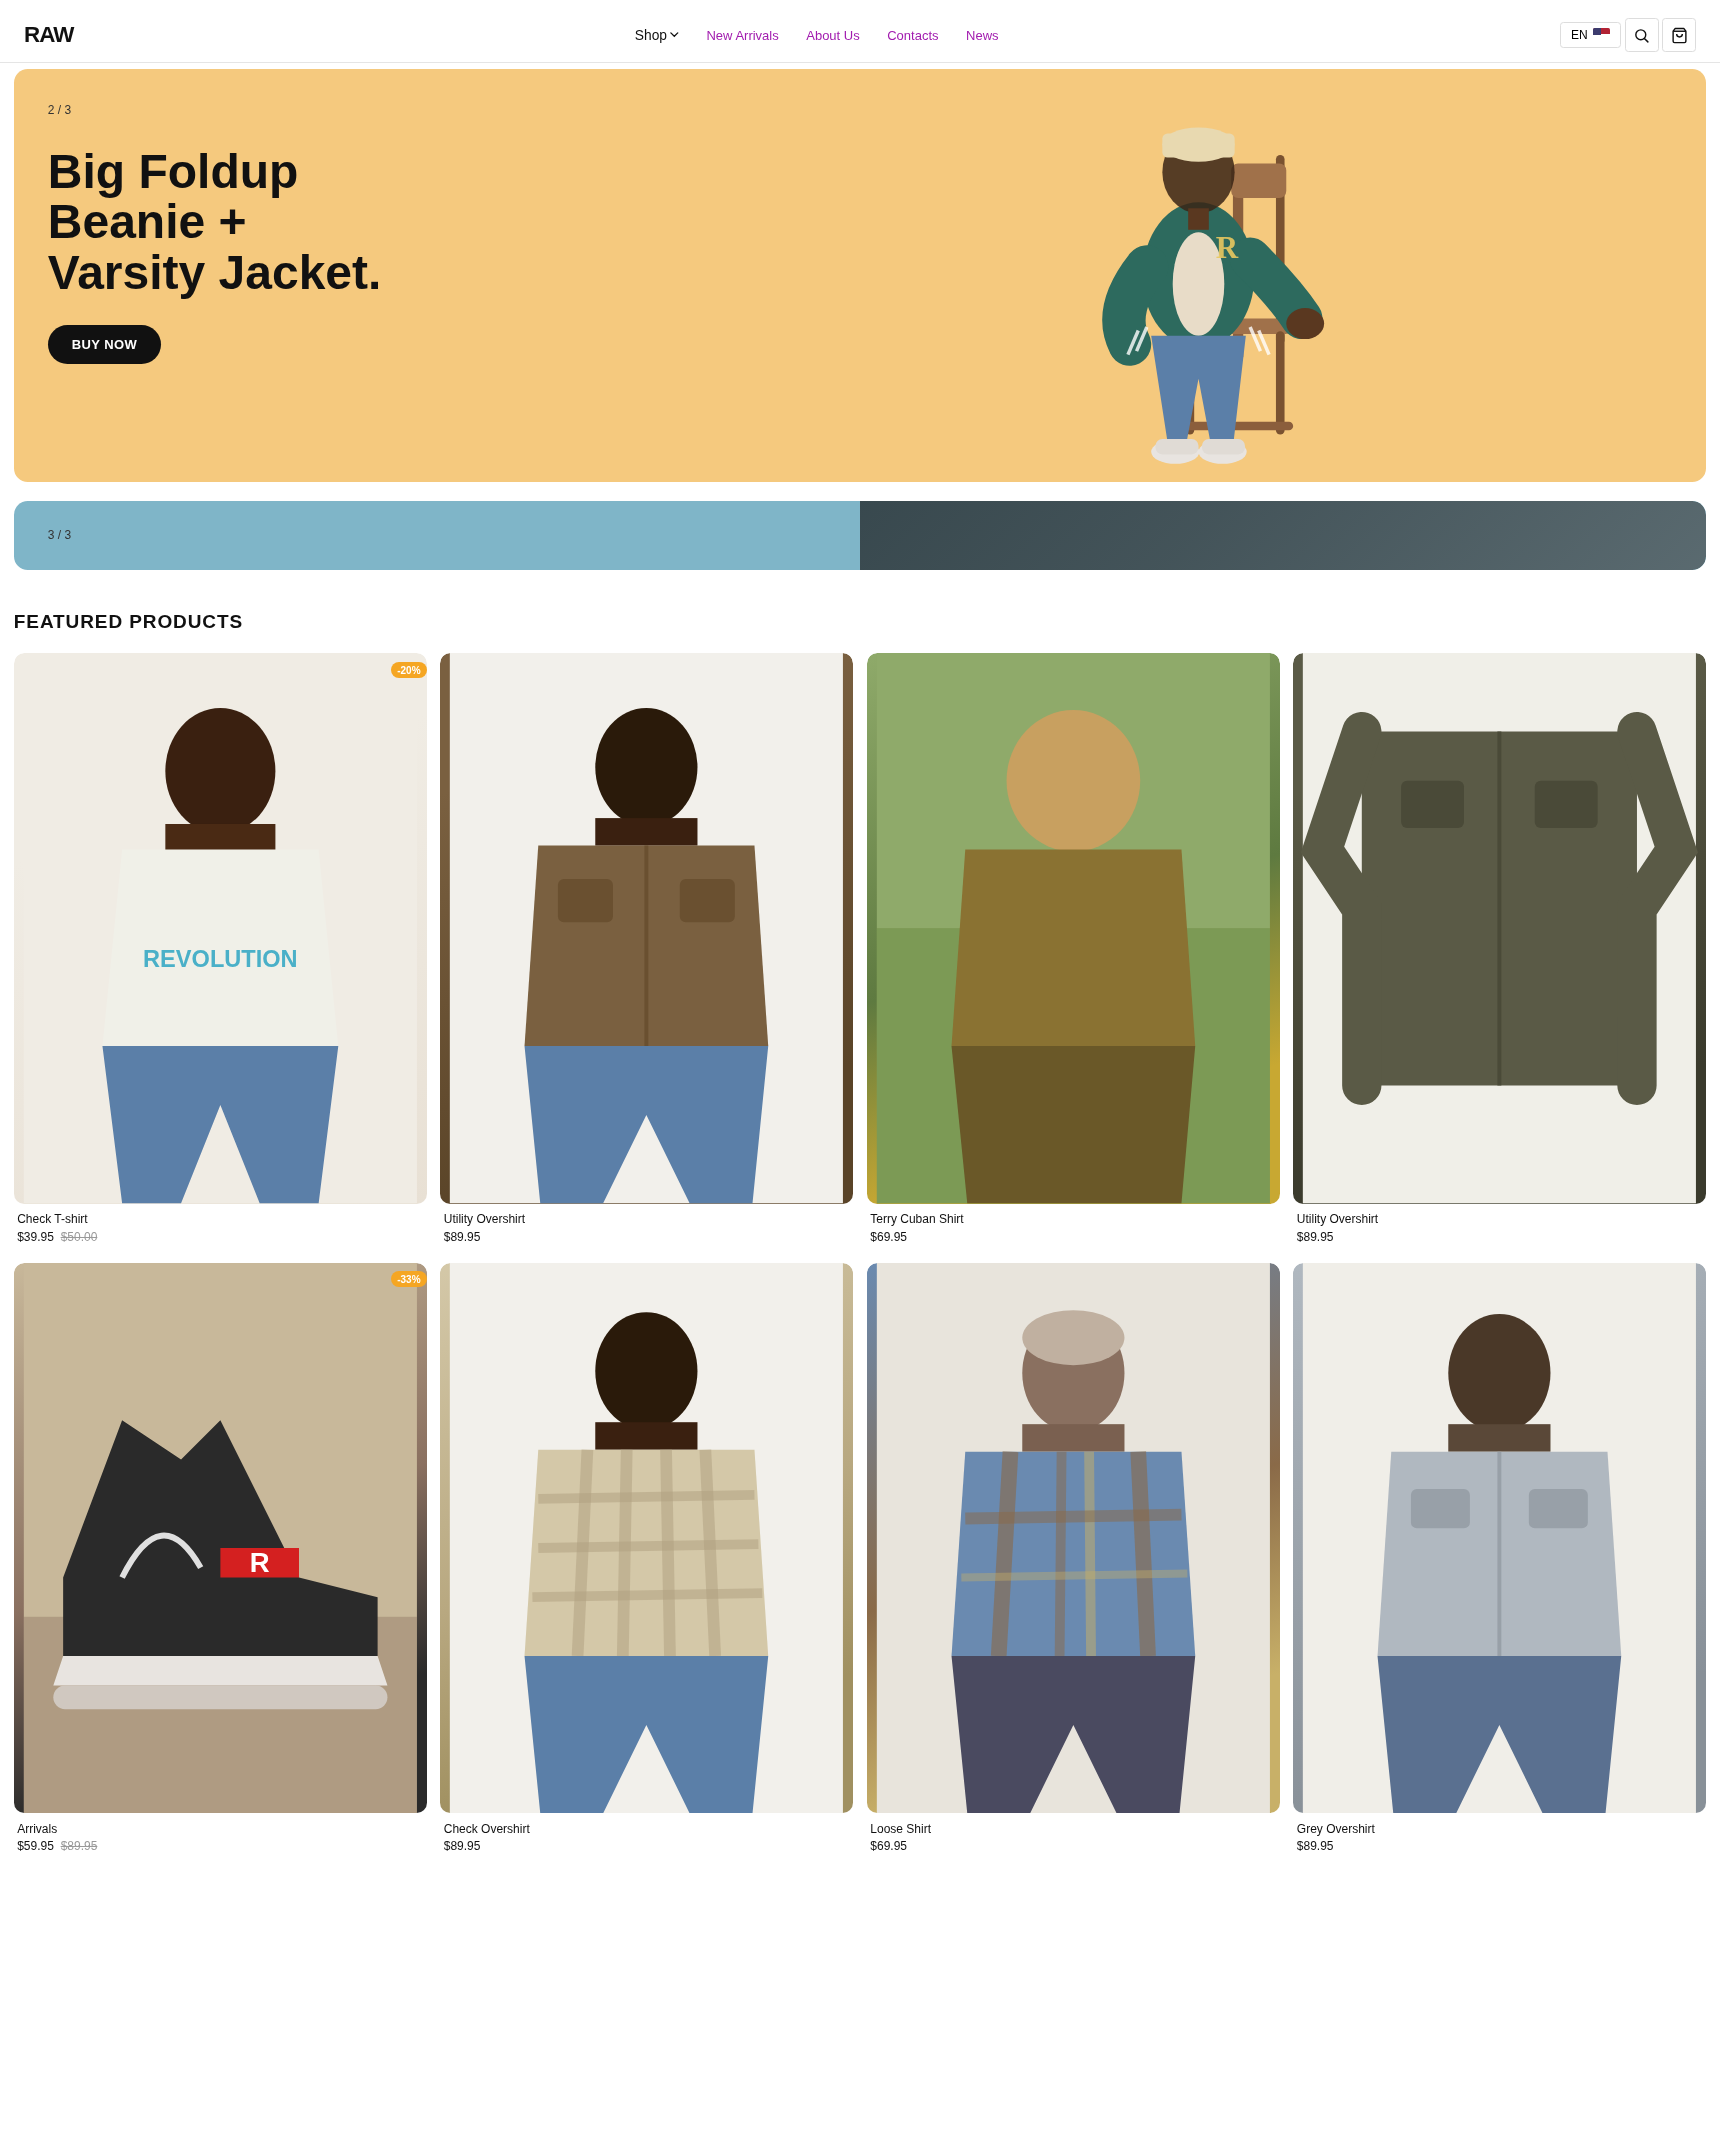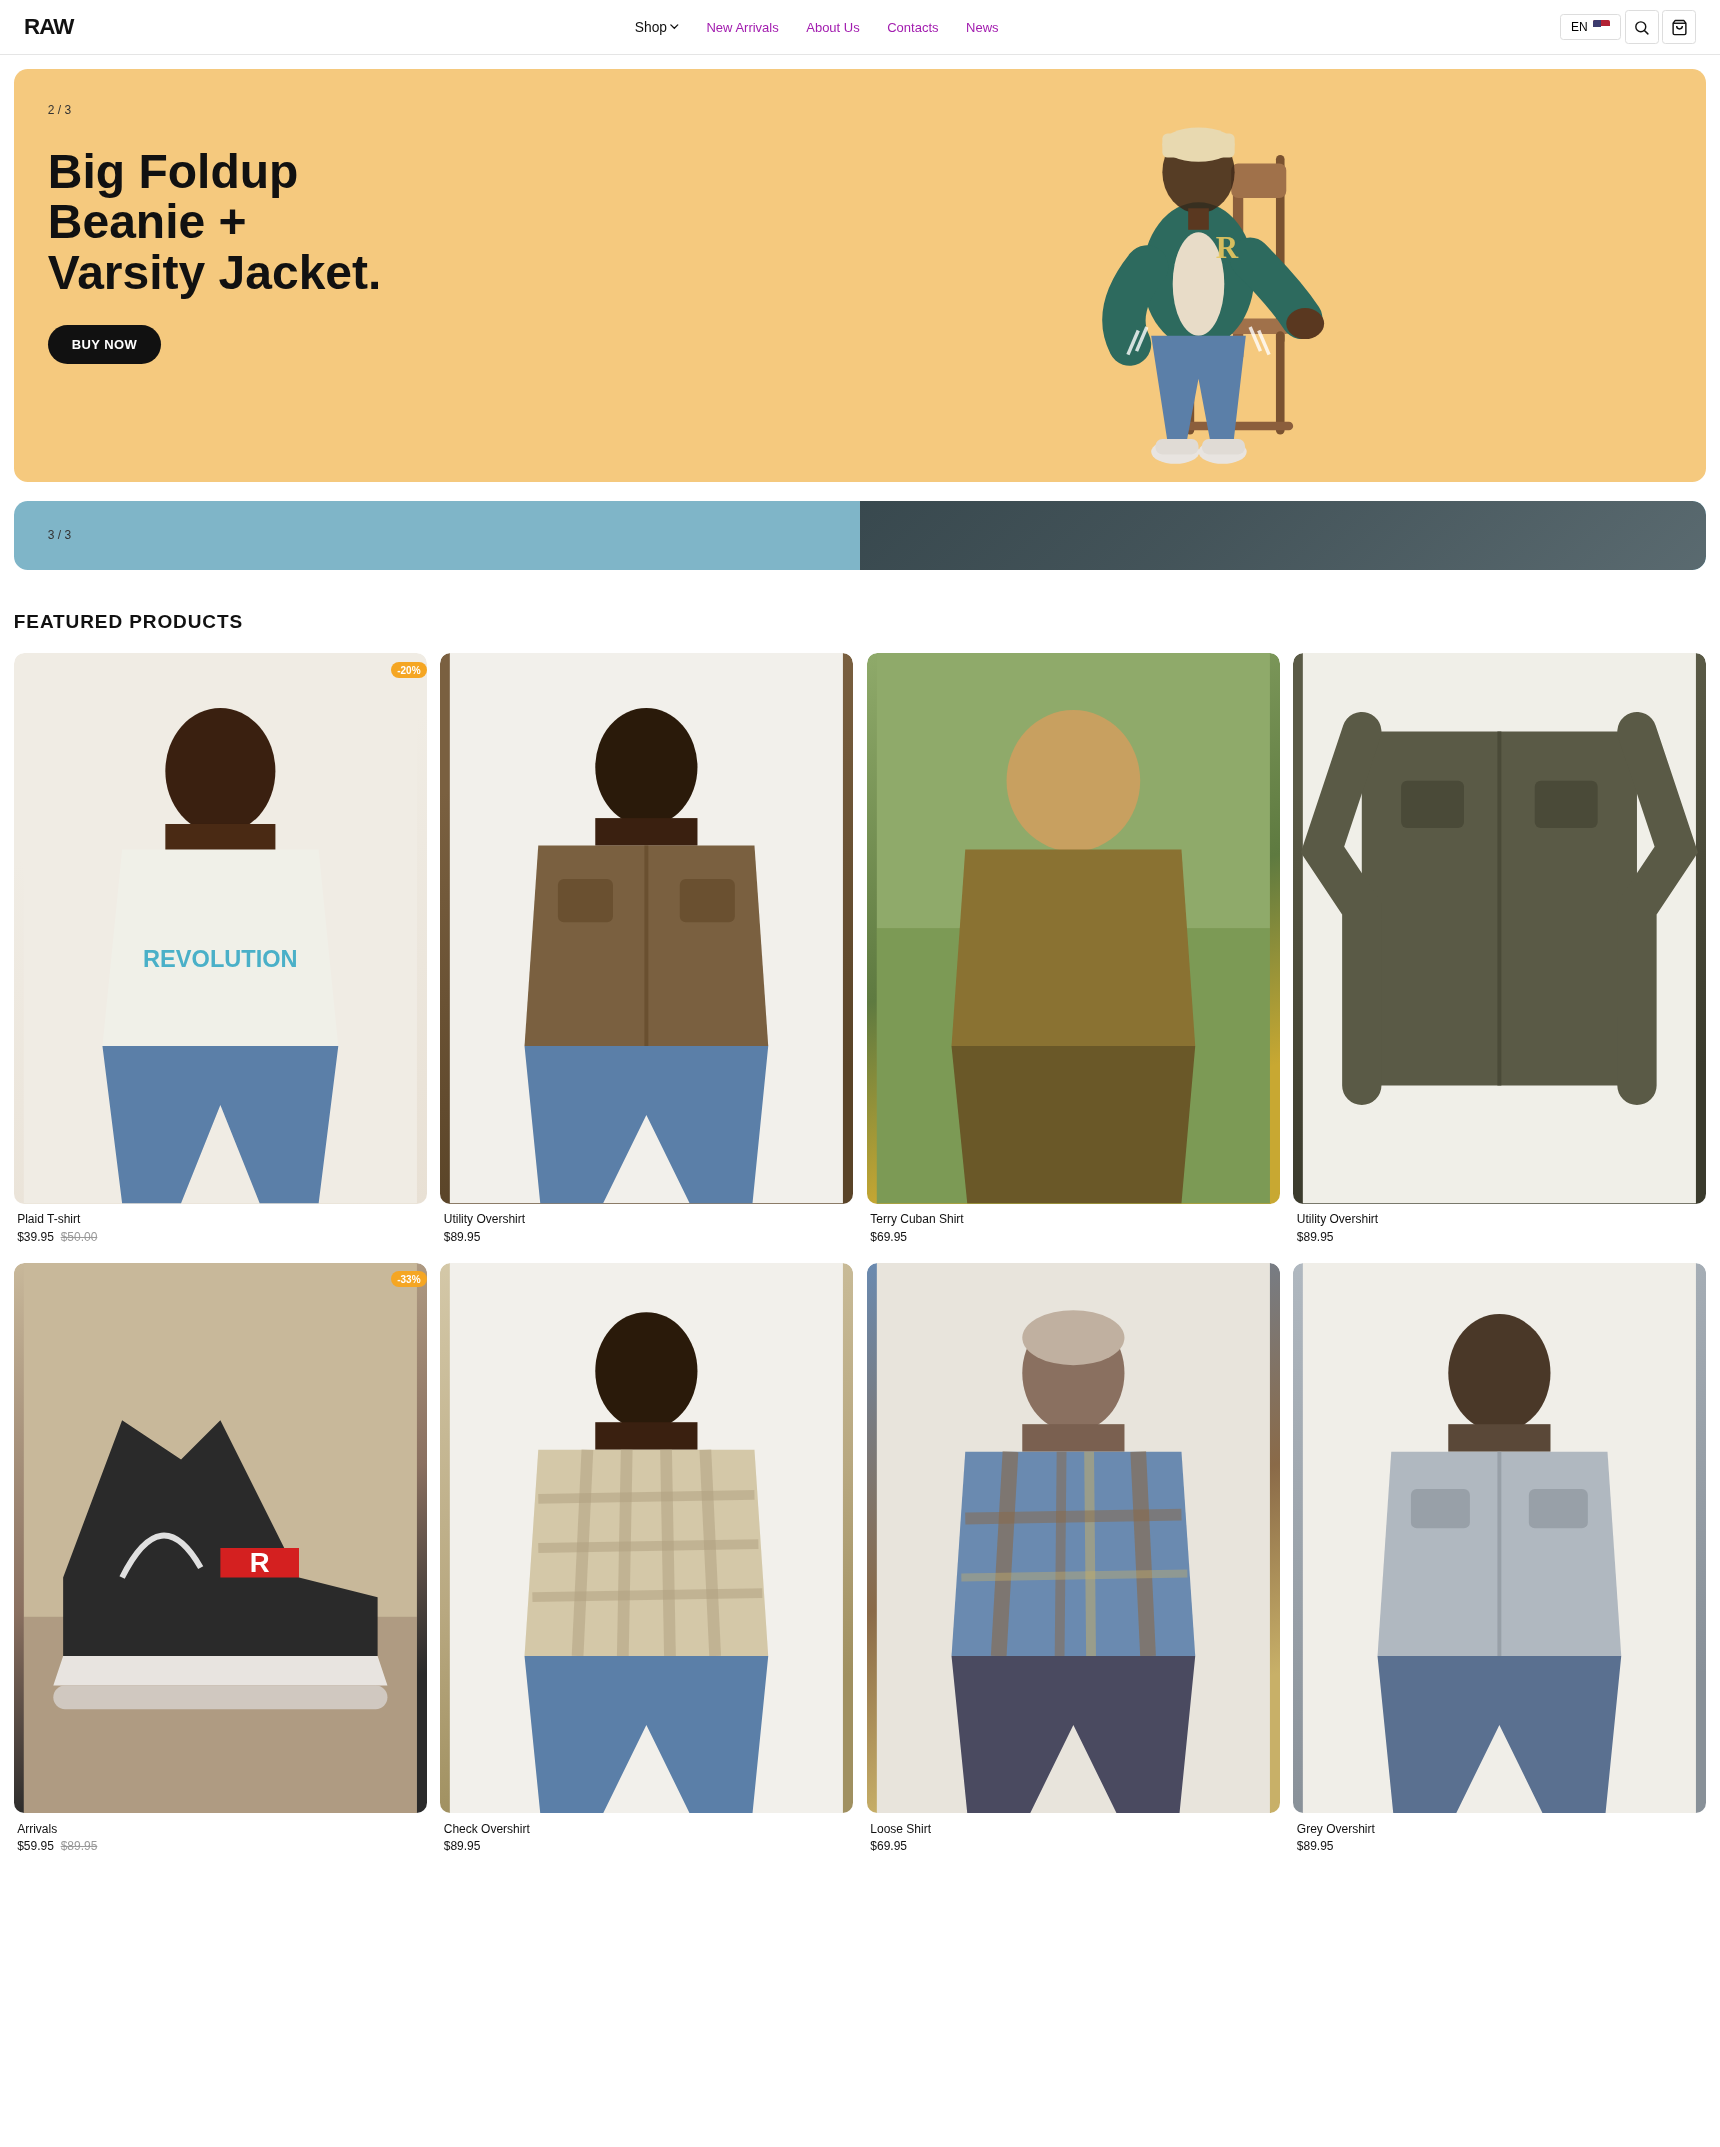--- a/index.html
+++ b/index.html
@@ -8,21 +8,21 @@
     
     header {
       display: flex;
       align-items: center;
       justify-content: space-between;
       padding: 0 24px;
       height: 55px;
       border-bottom: 0.9px solid #e5e5e5;
       background: #fff;
       position: sticky;
-      top: 0;
+      top: 8px;
       z-index: 100;
     }
     .logo {
       font-size: 22.4px;
       font-weight: 900;
       letter-spacing: -0.9px;
       color: #111;
       text-decoration: none;
     }
     nav {
@@ -376,21 +376,21 @@
         <svg width="100%" height="100%" viewBox="0 0 200 280" xmlns="http://www.w3.org/2000/svg">
         <rect width="200" height="280" fill="#f0ece4"></rect>
         <ellipse cx="100" cy="60" rx="28" ry="32" fill="#3a2010"></ellipse>
         <rect x="72" y="87" width="56" height="16" fill="#4a2a14"></rect>
         <path d="M50,100 L150,100 L160,200 L40,200 Z" fill="#f0f0e8"></path>
         <text x="100" y="160" text-anchor="middle" font-size="12" fill="#4ab0c8" font-weight="700" font-family="Arial">REVOLUTION</text>
         <path d="M40,200 L50,280 L80,280 L100,230 L120,280 L150,280 L160,200 Z" fill="#5b7fa8"></path>
       </svg>
       </div>
       <div class="product-info">
-        <div class="product-name">Plaid T-shirt</div>
+        <div class="product-name">Check T-shirt</div>
         <div class="product-price">
           $39.95
           <span class="price-original">$50.00</span>
         </div>
       </div>
     </div>
       <div class="product-card">
       <div class="product-image-wrap img-overshirt-brown">
 
         <svg width="100%" height="100%" viewBox="0 0 200 280" xmlns="http://www.w3.org/2000/svg">

